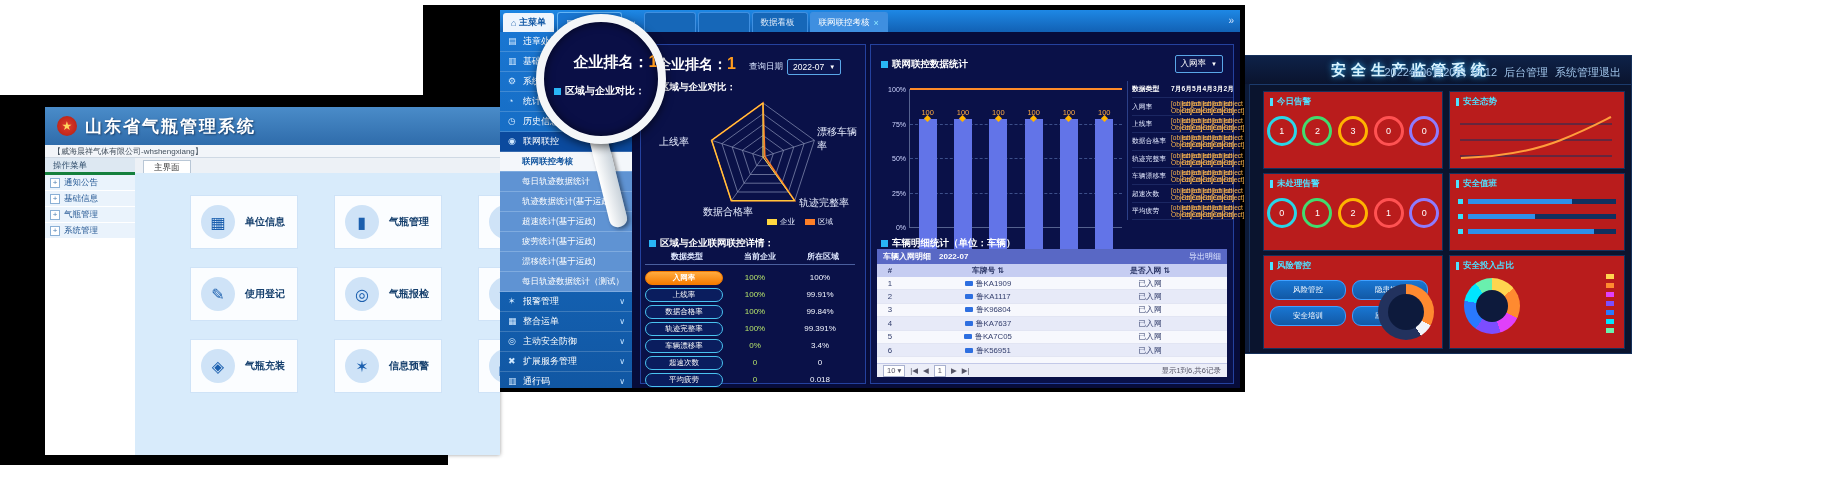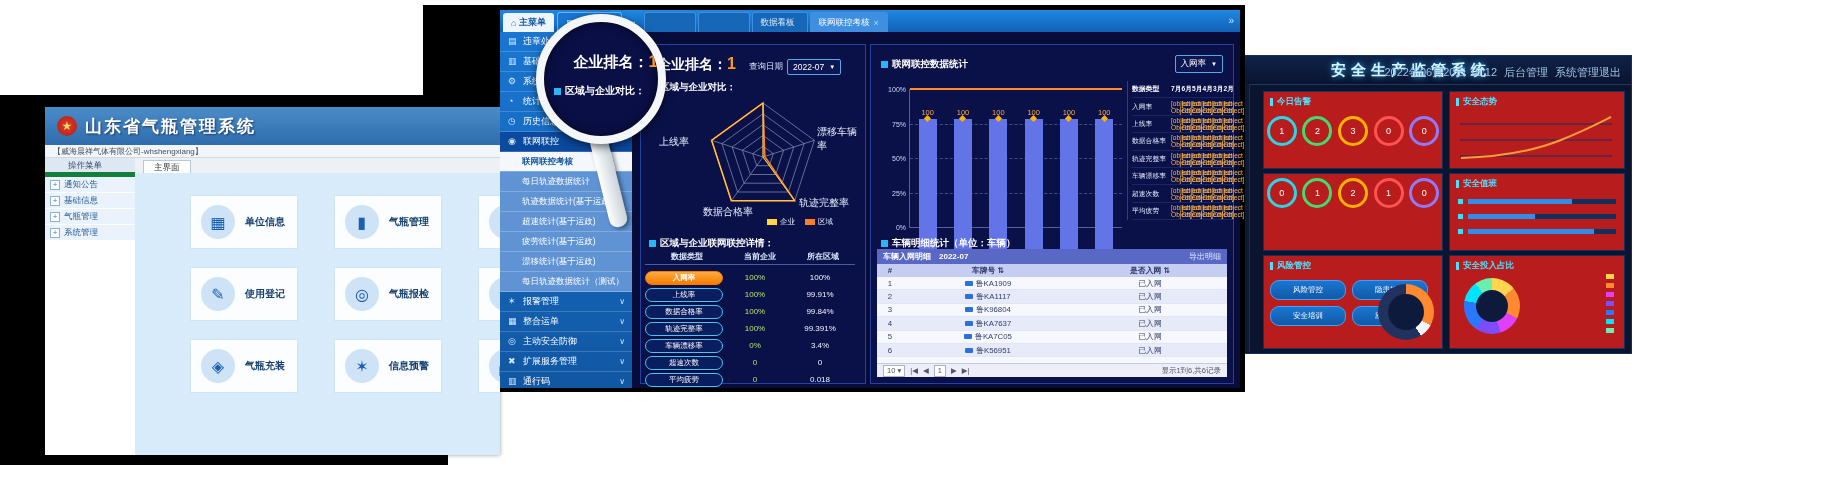--- a/index.html
+++ b/index.html
@@ -7,21 +7,21 @@
        font-family:"Liberation Sans","DejaVu Sans",sans-serif;}
   .abs{position:absolute;}
   
   #left-slab{left:0;top:95px;width:448px;height:370px;background:#000;z-index:1;}
   #left-app{left:45px;top:107px;width:455px;height:348px;background:#fff;z-index:3;box-shadow:0 0 4px rgba(0,0,0,.4);}
   #la-header{left:0;top:0;width:100%;height:38px;background:linear-gradient(#4a8cc9,#2f6cab);display:flex;align-items:center;}
   .emblem{width:20px;height:20px;border-radius:50%;background:radial-gradient(#e03c2e,#b01e12);color:#ffd75e;font-size:12px;line-height:20px;text-align:center;margin:0 8px 0 12px;}
   #la-title{color:#fff;font-size:17px;font-weight:bold;text-shadow:1px 1px 2px #1a3d66;letter-spacing:2px;}
   #la-company{left:0;top:38px;width:100%;height:13px;background:#f2f5f9;border-bottom:1px solid #cfd9e4;font-size:8px;color:#44515e;line-height:13px;padding-left:8px;box-sizing:border-box;}
   #la-side{left:0;top:51px;width:90px;height:297px;background:#fff;border-right:1px solid #c8d6e4;}
-  #la-side-h{height:14px;background:#dde8f2;border-bottom:5px solid #15803d;font-size:8.5px;color:#33506e;line-height:14px;padding-left:23px;}
+  #la-side-h{height:14px;background:#dde8f2;border-bottom:3px solid #15803d;font-size:8.5px;color:#33506e;line-height:14px;padding-left:8px;}
   .lmenu-item{height:15px;background:#eaf3fc;border-bottom:1px solid #fff;display:flex;align-items:center;font-size:8.5px;color:#2b5d97;cursor:pointer;}
   .lmenu-plus{width:8px;height:8px;border:1px solid #8ab0d6;background:#fff;color:#4d7fb2;font-size:8px;line-height:7px;text-align:center;margin:0 4px 0 5px;}
   #la-tabs{left:90px;top:51px;width:365px;height:15px;background:#edf1f6;border-bottom:1px solid #b9c7d6;}
   #la-tab{left:8px;top:2px;height:13px;padding:0 10px;background:#fff;border:1px solid #b9c7d6;border-bottom:1px solid #fff;font-size:8.5px;color:#333;line-height:13px;}
   #la-content{left:90px;top:66px;width:365px;height:282px;background:#d8ebfb;overflow:hidden;}
   #la-cards{left:55px;top:22px;width:460px;display:grid;grid-template-columns:repeat(3,108px);grid-auto-rows:54px;column-gap:36px;row-gap:18px;}
   .card{background:#fbfdff;border:1px solid #cfe3f7;display:flex;align-items:center;cursor:pointer;}
   .cicon{width:34px;height:34px;border-radius:50%;background:#cfe3f7;color:#1b5fae;font-size:16px;display:flex;align-items:center;justify-content:center;margin:0 10px;}
   .clabel{font-size:10px;font-weight:bold;color:#16406e;}
   
@@ -148,20 +148,21 @@
     <div class="rings">
 
     <div class="ring" style="border-color: rgb(41, 214, 232);">1</div>
         <div class="ring" style="border-color: rgb(66, 220, 110);">2</div>
         <div class="ring" style="border-color: rgb(255, 179, 0);">3</div>
         <div class="ring" style="border-color: rgb(255, 82, 82);">0</div>
         <div class="ring" style="border-color: rgb(142, 123, 255);">0</div>
       </div>
   </div>
   <div class="rpanel" style="left:72px;top:117px;width:178px;height:76px;">
+    <div class="rp-title">未处理告警</div>
     <div class="rings">
 
     <div class="ring" style="border-color: rgb(41, 214, 232);">0</div>
         <div class="ring" style="border-color: rgb(66, 220, 110);">1</div>
         <div class="ring" style="border-color: rgb(255, 179, 0);">2</div>
         <div class="ring" style="border-color: rgb(255, 82, 82);">1</div>
         <div class="ring" style="border-color: rgb(142, 123, 255);">0</div>
       </div>
   </div>
   <div class="rpanel" style="left:72px;top:199px;width:178px;height:92px;">

